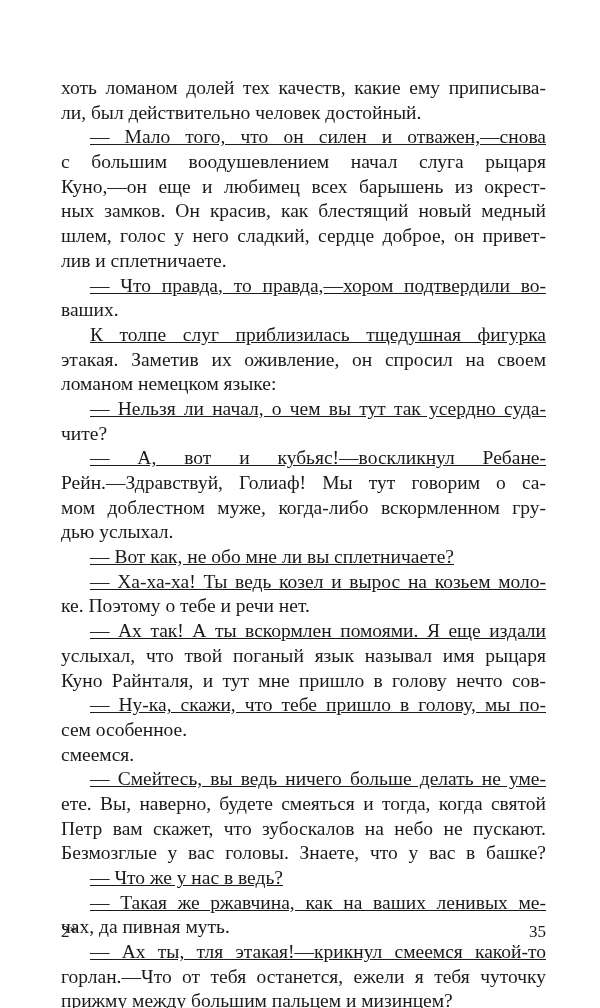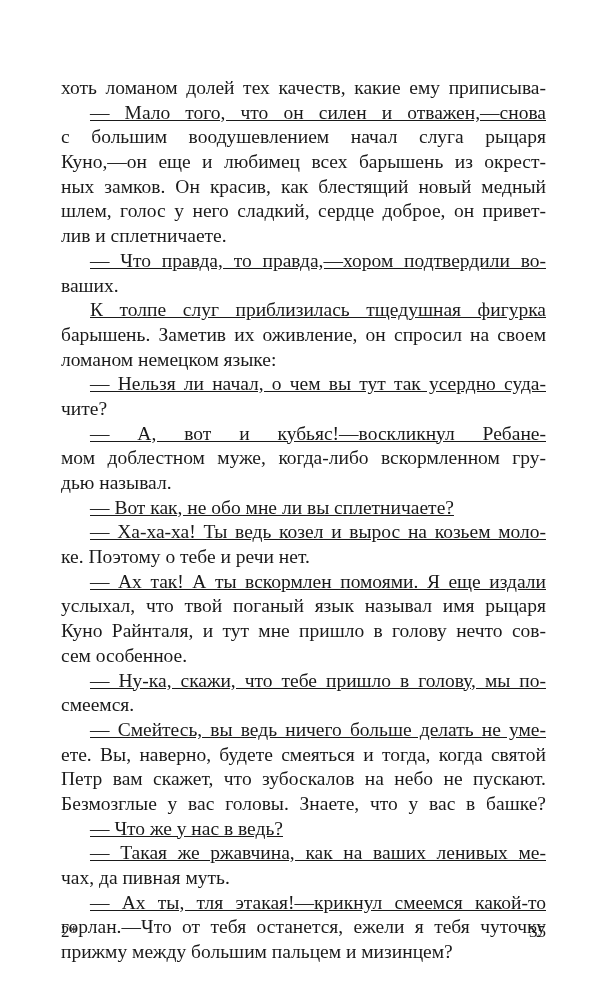--- a/index.html
+++ b/index.html
@@ -17,44 +17,46 @@
     font-family: "Liberation Serif", "DejaVu Serif", serif;
     font-size: 17px; color: #1a1a1a;
     display: flex; justify-content: space-between;
   }
 </style>
 </head>
 <body>
 
 <div class="page" id="page-body">
     <span class="line">хоть ломаном долей тех качеств, какие ему приписыва-</span>
+    <span class="line last">ли, был действительно человек достойный.</span>
     <span class="line indent">— Мало того, что он силен и отважен,—снова</span>
     <span class="line">с большим воодушевлением начал слуга рыцаря</span>
     <span class="line">Куно,—он еще и любимец всех барышень из окрест-</span>
     <span class="line">ных замков. Он красив, как блестящий новый медный</span>
     <span class="line">шлем, голос у него сладкий, сердце доброе, он привет-</span>
     <span class="line last">лив и сплетничаете.</span>
     <span class="line indent">— Что правда, то правда,—хором подтвердили во-</span>
     <span class="line last">ваших.</span>
     <span class="line indent">К толпе слуг приблизилась тщедушная фигурка</span>
-    <span class="line">барышень. Заметив их оживление, он спросил на своем</span>
+    <span class="line">этакая. Заметив их оживление, он спросил на своем</span>
     <span class="line last">ломаном немецком языке:</span>
     <span class="line indent">— Нельзя ли начал, о чем вы тут так усердно суда-</span>
     <span class="line last">чите?</span>
     <span class="line indent">— А, вот и кубьяс!—воскликнул Ребане-</span>
+    <span class="line">Рейн.—Здравствуй, Голиаф! Мы тут говорим о са-</span>
     <span class="line">мом доблестном муже, когда-либо вскормленном гру-</span>
-    <span class="line last">дью называл.</span>
+    <span class="line last">дью услыхал.</span>
     <span class="line indent last">— Вот как, не обо мне ли вы сплетничаете?</span>
     <span class="line indent">— Ха-ха-ха! Ты ведь козел и вырос на козьем моло-</span>
     <span class="line last">ке. Поэтому о тебе и речи нет.</span>
     <span class="line indent">— Ах так! А ты вскормлен помоями. Я еще издали</span>
     <span class="line">услыхал, что твой поганый язык называл имя рыцаря</span>
     <span class="line">Куно Райнталя, и тут мне пришло в голову нечто сов-</span>
+    <span class="line indent">— Ну-ка, скажи, что тебе пришло в голову, мы по-</span>
     <span class="line last">сем особенное.</span>
-    <span class="line indent">— Ну-ка, скажи, что тебе пришло в голову, мы по-</span>
     <span class="line last">смеемся.</span>
     <span class="line indent">— Смейтесь, вы ведь ничего больше делать не уме-</span>
     <span class="line">ете. Вы, наверно, будете смеяться и тогда, когда святой</span>
     <span class="line">Петр вам скажет, что зубоскалов на небо не пускают.</span>
     <span class="line">Безмозглые у вас головы. Знаете, что у вас в башке?</span>
     <span class="line indent last">— Что же у нас в ведь?</span>
     <span class="line indent">— Такая же ржавчина, как на ваших ленивых ме-</span>
     <span class="line last">чах, да пивная муть.</span>
     <span class="line indent">— Ах ты, тля этакая!—крикнул смеемся какой-то</span>
     <span class="line">горлан.—Что от тебя останется, ежели я тебя чуточку</span>

